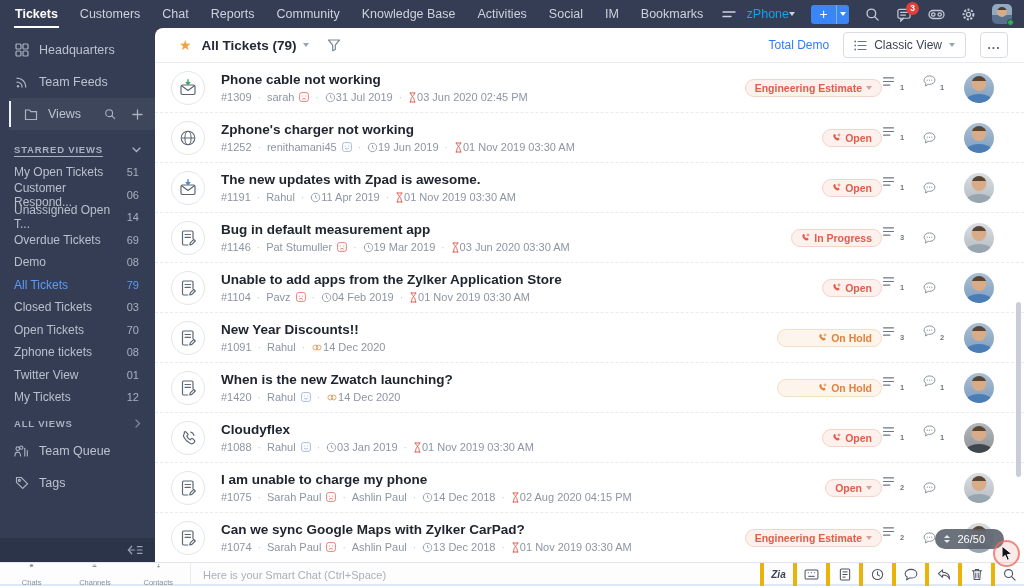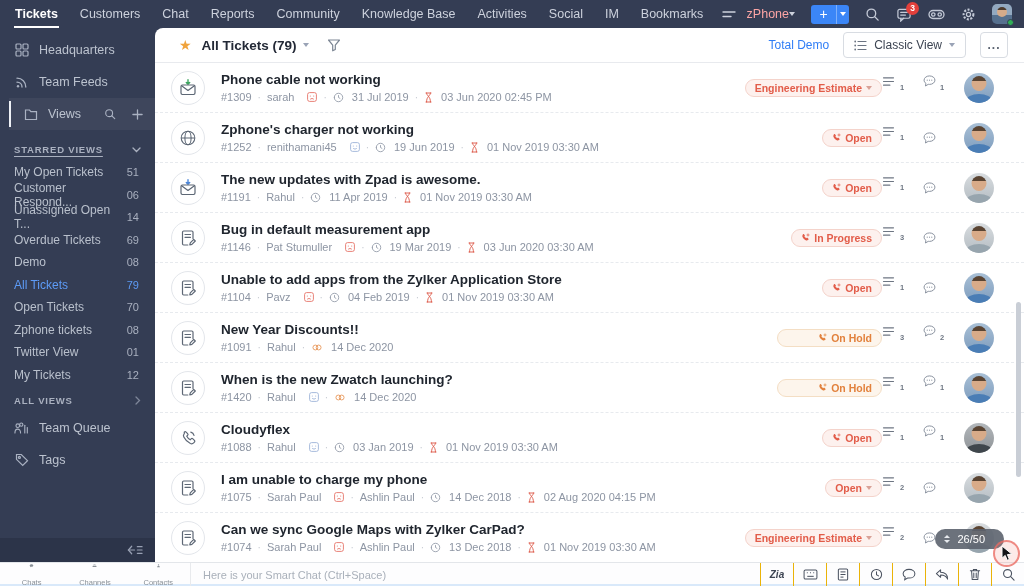--- a/index.html
+++ b/index.html
@@ -9,21 +9,21 @@
 
   
   .topnav{position:absolute;top:0;left:0;right:0;height:28px;background:#343d54;
     display:flex;align-items:center;color:#cdd2dd;font-size:12.5px;z-index:30;}
   .nav-items{display:flex;align-items:center;height:100%;padding-left:4px;}
   .nav-item{padding:0 11px;height:100%;display:flex;align-items:center;position:relative;cursor:pointer;white-space:nowrap;}
   .nav-item.active{color:#ffffff;font-weight:bold;}
   .nav-item.active::after{content:"";position:absolute;left:10px;right:10px;bottom:0;height:2px;background:#ffffff;}
   .nav-more{padding:0 8px;display:flex;align-items:center;height:100%;cursor:pointer;}
   .nav-right{margin-left:auto;display:flex;align-items:center;gap:16px;padding-right:12px;}
-  .dept{display:flex;align-items:center;color:#fca5a5;font-size:12.5px;cursor:pointer;}
+  .dept{display:flex;align-items:center;color:#0ea5e9;font-size:12.5px;cursor:pointer;}
   .caret{display:inline-block;width:0;height:0;border-left:3.5px solid transparent;border-right:3.5px solid transparent;border-top:4px solid #9aa3b6;}
   .dept .caret{border-top-color:#cdd2dd;}
   .add-split{display:flex;height:19px;border-radius:3px;overflow:hidden;cursor:pointer;}
   .add-main{width:25px;background:#3b86f7;color:#fff;display:flex;align-items:center;justify-content:center;font-size:14px;line-height:1;}
   .add-caret{width:13px;background:#3b86f7;border-left:1px solid rgba(255,255,255,.35);display:flex;align-items:center;justify-content:center;}
   .add-caret .caret{border-top-color:#fff;border-left-width:3px;border-right-width:3px;}
   .tn-icon{position:relative;display:flex;align-items:center;cursor:pointer;color:#c4cad7;}
   .badge-dot{position:absolute;top:-5px;right:-7px;min-width:13px;height:13px;border-radius:7px;background:#e23f3b;color:#fff;
     font-size:8.5px;display:flex;align-items:center;justify-content:center;padding:0 2px;font-weight:bold;}
   .tn-avatar{width:20px;height:20px;border-radius:5px;position:relative;overflow:visible;cursor:pointer;}
@@ -75,21 +75,21 @@
   .ch-circle[data-channel="mail-green"] .ch-mail,.ch-circle[data-channel="mail-blue"] .ch-mail{display:block;}
   .ch-circle[data-channel="mail-green"] .mail-arrow{stroke:#3da55f;}
   .ch-circle[data-channel="mail-blue"] .mail-arrow{stroke:#4c86d8;}
   .tbody{margin-left:16px;min-width:0;}
   .ttitle{font-size:13.5px;font-weight:bold;color:#20262f;white-space:nowrap;overflow:hidden;text-overflow:ellipsis;margin-bottom:4px;}
   .tmeta{font-size:11px;color:#8d95a3;display:flex;align-items:center;white-space:nowrap;}
   .tmeta .sep{color:#c6cad2;margin:0 6px;font-size:10px;}
   .mood-ic{margin-left:5px;display:none;}
   [data-mood="red"] .mood-ic.m-red{display:inline-block;}
   [data-mood="blue"] .mood-ic.m-blue{display:inline-block;}
-  .mgroup{display:flex;align-items:center;gap:8px;}
+  .mgroup{display:flex;align-items:center;gap:0;}
   .badge{margin-left:auto;flex:none;height:18px;border-radius:10px;display:flex;align-items:center;gap:4px;
     padding:0 9px;font-size:10.5px;font-weight:bold;cursor:pointer;}
   .badge.red{color:#e25c49;background:#fdf1ee;border:1px solid #f4d3cb;}
   .badge.orange{color:#e2813c;background:#fdf5ec;border:1px solid #f4dec4;padding-left:40px;}
   .badge .bcaret{border-top-color:#d9a197;border-left-width:3px;border-right-width:3px;}
   .threads{width:40px;flex:none;text-align:center;color:#6e7683;font-size:9px;cursor:pointer;}
   .threads svg{vertical-align:middle;}
   .threads sup{position:relative;top:-4px;font-weight:bold;}
   .bubble{width:40px;flex:none;text-align:center;color:#858e9b;font-size:9px;cursor:pointer;}
   .bubble sup{position:relative;top:-5px;font-weight:bold;color:#6e7683;}
@@ -120,21 +120,21 @@
   
   .bottombar{position:absolute;left:0;right:0;bottom:0;height:24px;background:#fdfdfe;border-top:1px solid #e3e6ea;
     display:flex;align-items:stretch;z-index:50;box-shadow:inset 0 -2px 0 #d9e9fa;}
   .bb-tabs{width:190px;display:flex;flex:none;}
   .bb-tab{flex:1;display:flex;flex-direction:column;align-items:center;justify-content:center;color:#899097;cursor:pointer;padding-top:1px;gap:10px;}
   .bb-tab .lbl{font-size:7.5px;line-height:1;margin-top:1px;}
   .bb-input{flex:1;display:flex;align-items:center;border-left:1px solid #e8eaed;padding-left:10px;}
   .bb-input input{border:0;outline:0;background:transparent;font-size:11px;color:#4a5260;width:100%;font-family:"Liberation Sans",sans-serif;}
   .bb-input input::placeholder{color:#a9b0ba;}
   .bb-icons{display:flex;flex:none;}
-  .bb-ic{width:33px;display:flex;align-items:center;justify-content:center;border-left:1px solid #eab308;color:#4a5260;cursor:pointer;}
+  .bb-ic{width:33px;display:flex;align-items:center;justify-content:center;border-left:4px solid #eab308;color:#4a5260;cursor:pointer;}
   .zia-txt{font-size:10px;font-style:italic;font-weight:bold;color:#3d4553;}
   svg{display:block;}
 </style>
 </head>
 <body>
 
 <div class="shell">
 
   <div class="topnav">
     <div class="nav-items">
@@ -294,20 +294,24 @@
   </div>
           <div class="view-item">
     <span class="vlabel">Demo</span>
     <span class="cnt">08</span>
   </div>
           <div class="view-item active">
     <span class="vlabel">All Tickets</span>
     <span class="cnt">79</span>
   </div>
           <div class="view-item">
+    <span class="vlabel">Closed Tickets</span>
+    <span class="cnt">03</span>
+  </div>
+          <div class="view-item">
     <span class="vlabel">Open Tickets</span>
     <span class="cnt">70</span>
   </div>
           <div class="view-item">
     <span class="vlabel">Zphone tickets</span>
     <span class="cnt">08</span>
   </div>
           <div class="view-item">
     <span class="vlabel">Twitter View</span>
     <span class="cnt">01</span>

